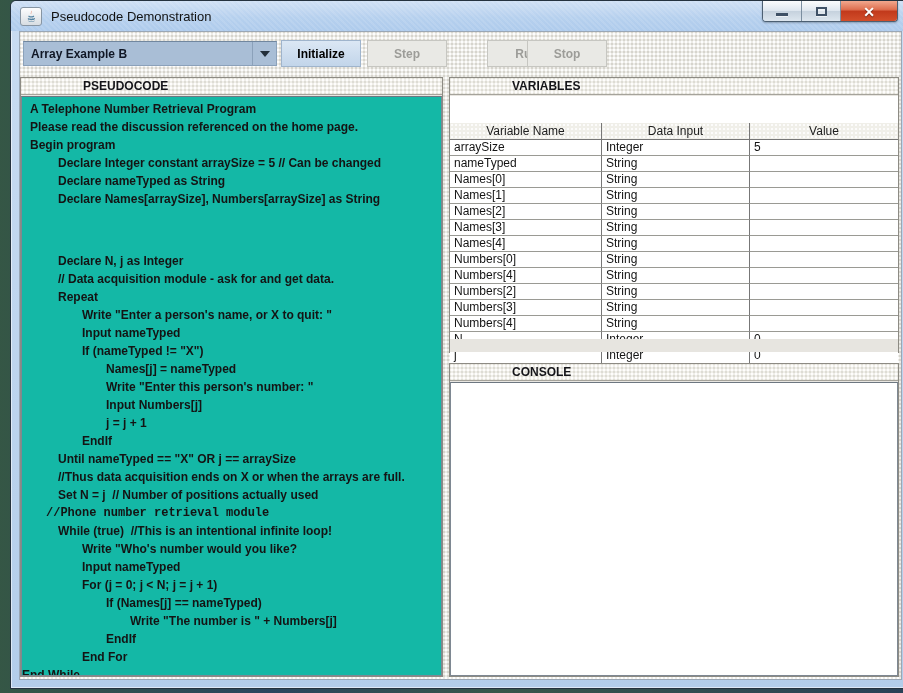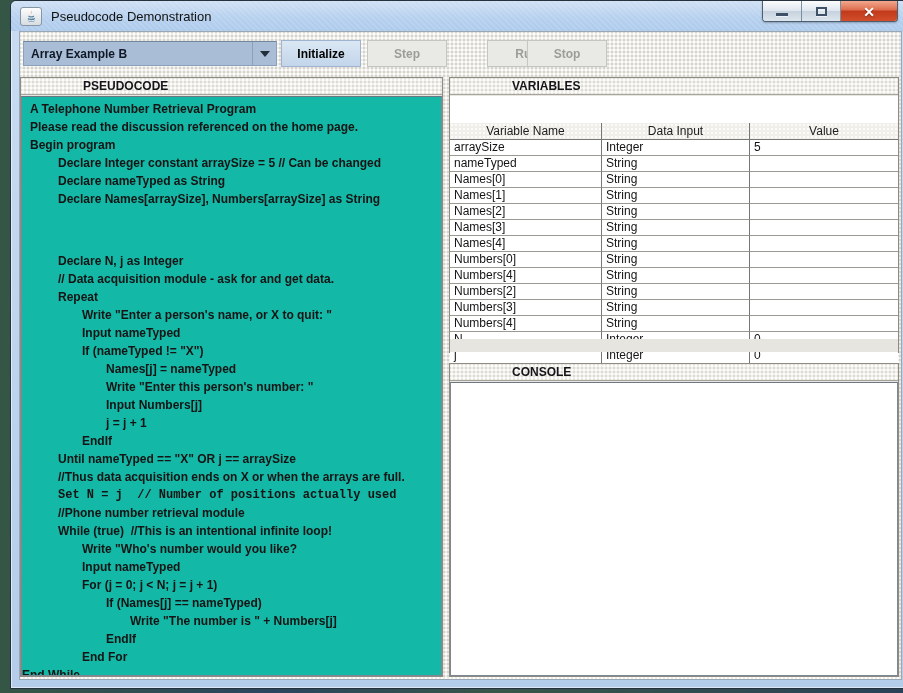--- a/index.html
+++ b/index.html
@@ -188,22 +188,22 @@
           <div class="code-line" style="padding-left: 60px;">Write "Enter a person's name, or X to quit: "</div>
           <div class="code-line" style="padding-left: 60px;">Input nameTyped</div>
           <div class="code-line" style="padding-left: 60px;">If (nameTyped != "X")</div>
           <div class="code-line" style="padding-left: 84px;">Names[j] = nameTyped</div>
           <div class="code-line" style="padding-left: 84px;">Write "Enter this person's number: "</div>
           <div class="code-line" style="padding-left: 84px;">Input Numbers[j]</div>
           <div class="code-line" style="padding-left: 84px;">j = j + 1</div>
           <div class="code-line" style="padding-left: 60px;">EndIf</div>
           <div class="code-line" style="padding-left: 36px;">Until nameTyped == "X" OR j == arraySize</div>
           <div class="code-line" style="padding-left: 36px;">//Thus data acquisition ends on X or when the arrays are full.</div>
-          <div class="code-line" style="padding-left: 36px; font-family: Liberation Mono, monospace;">Set N = j  // Number of positions actually used</div>
-          <div class="code-line" style="padding-left: 36px;">//Phone number retrieval module</div>
+          <div class="code-line" style="padding-left: 36px;">Set N = j  // Number of positions actually used</div>
+          <div class="code-line" style="padding-left: 24px; font-family: Liberation Mono, monospace;">//Phone number retrieval module</div>
           <div class="code-line" style="padding-left: 36px;">While (true)  //This is an intentional infinite loop!</div>
           <div class="code-line" style="padding-left: 60px;">Write "Who's number would you like?</div>
           <div class="code-line" style="padding-left: 60px;">Input nameTyped</div>
           <div class="code-line" style="padding-left: 60px;">For (j = 0; j &lt; N; j = j + 1)</div>
           <div class="code-line" style="padding-left: 84px;">If (Names[j] == nameTyped)</div>
           <div class="code-line" style="padding-left: 108px;">Write "The number is " + Numbers[j]</div>
           <div class="code-line" style="padding-left: 84px;">EndIf</div>
           <div class="code-line" style="padding-left: 60px;">End For</div>
           <div class="code-line" style="">End While</div>
           <div class="code-line" style="padding-left: 8px;">End program</div>

